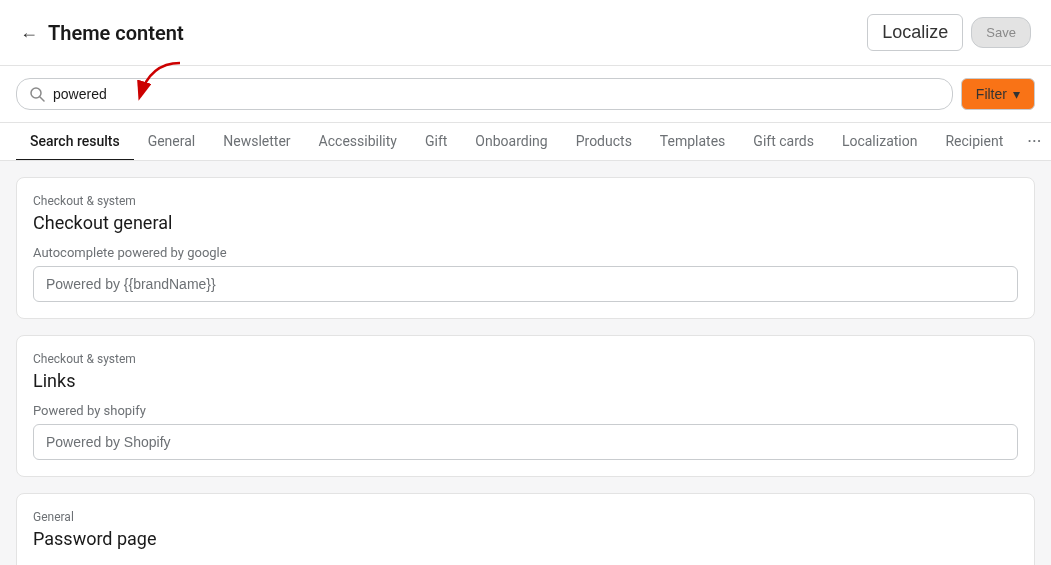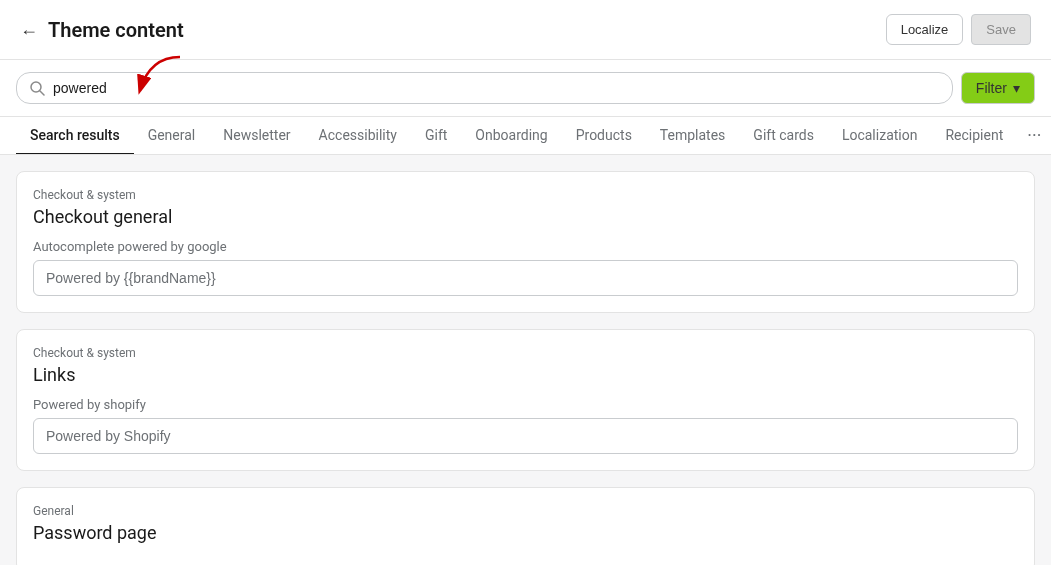--- a/index.html
+++ b/index.html
@@ -48,28 +48,28 @@
     .header-right {
       display: flex;
       gap: 8px;
       align-items: center;
     }
     .btn-localize {
       background: #fff;
       border: 1px solid #c9cccf;
       border-radius: 6px;
       padding: 7px 14px;
-      font-size: 13px;
+      font-size: 18px;
       cursor: pointer;
       color: #333;
     }
     .btn-save {
       background: #e3e3e3;
       border: 1px solid #c9cccf;
-      border-radius: 4px;
+      border-radius: 12px;
       padding: 7px 14px;
       font-size: 13px;
       cursor: pointer;
       color: #8a8a8a;
     }
     
     .search-bar-container {
       padding: 12px 16px;
       display: flex;
       gap: 8px;
@@ -99,21 +99,21 @@
     }
     .filter-btn {
       display: flex;
       align-items: center;
       gap: 6px;
       border: 1px solid #c9cccf;
       border-radius: 6px;
       padding: 7px 14px;
       font-size: 14px;
       cursor: pointer;
-      background: #84cc16;
+      background: #f97316;
       color: #333;
     }
     
     .tabs-container {
       display: flex;
       align-items: center;
       border-bottom: 1px solid #e3e3e3;
       padding: 0 16px;
       background: #fff;
       overflow: hidden;

